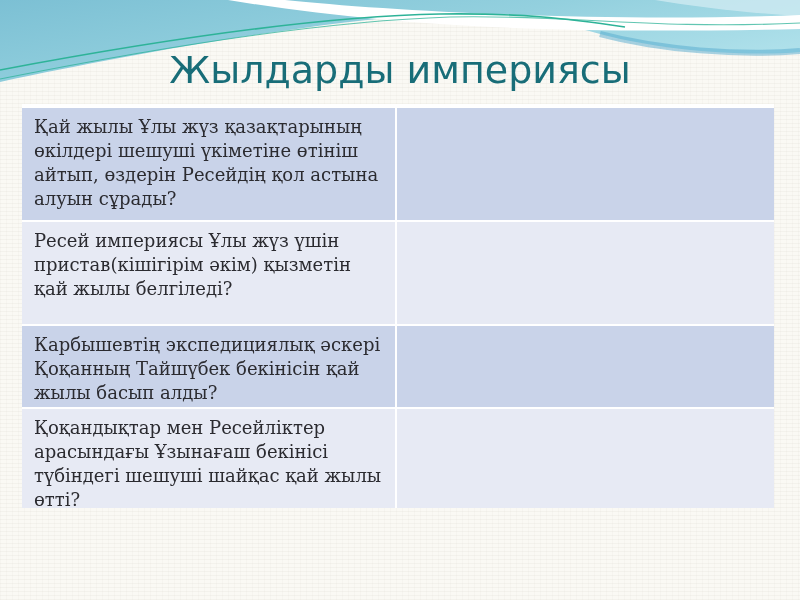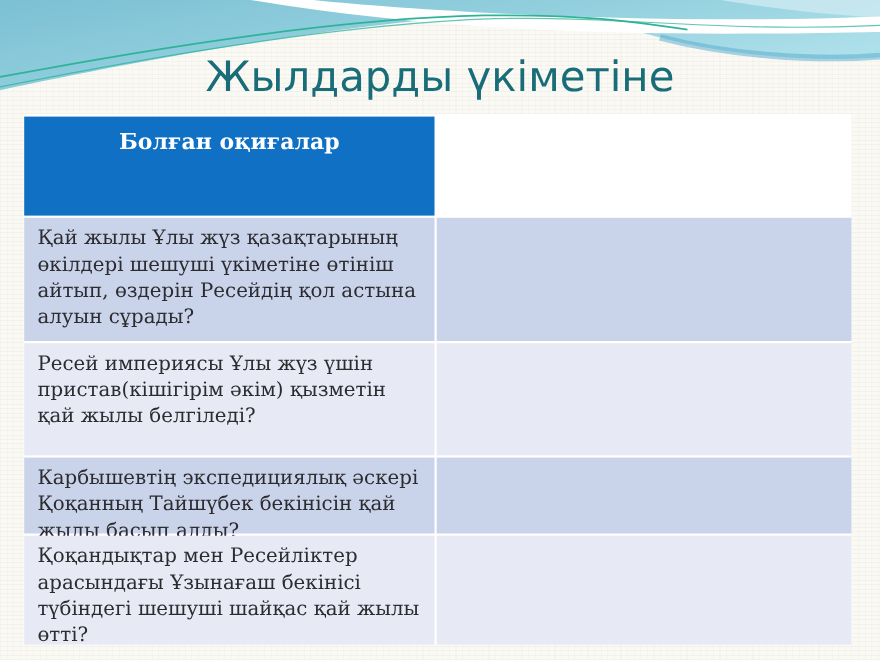--- a/index.html
+++ b/index.html
@@ -40,21 +40,21 @@
   }
   .body-row .cell{
     color:var(--body-text,#2B2B30);
     font-size:18px;line-height:24px;
     padding:7px 12px 0 12px;
   }
   .band-dark .cell{background:var(--band-dark,#C9D3E9)}
   .band-light .cell{background:var(--band-light,#E7EAF4)}
   .r0 .cell{height:112px}
   .r1 .cell{height:102px}
-  .r2 .cell{height:69px}
+  .r2 .cell{height:81px}
   .r3 .cell{height:99px}
 </style>
 </head>
 <body>
 
 <div class="slide">
 
   <div class="bg-texture"></div>
 
   <svg class="header-art" width="800" height="118" viewBox="0 0 800 118" aria-hidden="true">
@@ -66,26 +66,25 @@
       </linearGradient>
     </defs>
     <path d="M0,0 H800 V52 C740,57 660,50 600,34 C540,18 480,10 430,14 C300,24 130,54 0,82 Z" fill="url(#tg)"></path>
     <path d="M655,0 H800 V16 C745,13 698,7 655,0 Z" fill="#C9E8EF" opacity="0.9"></path>
     <path d="M228,0 C 400,28 560,34 800,29 L800,15 C 610,23 390,11 285,0 Z" fill="#FFFFFF"></path>
     <path d="M600,34 C660,50 740,56 800,51" fill="none" stroke="var(--accent-blue-edge,#53A9CD)" stroke-width="6" opacity="0.5"></path>
     <path d="M0,70 C170,38 330,16 440,14 C520,13 565,18 625,27" fill="none" stroke="var(--accent-green,#2EB398)" stroke-width="1.6"></path>
     <path d="M0,79 C170,45 330,21 450,17 C565,14 650,30 800,23" fill="none" stroke="var(--accent-green,#2EB398)" stroke-width="1.1" opacity="0.75"></path>
   </svg>
 
-  <h1 class="slide-title">Жылдарды үкіметіне</h1>
+  <h1 class="slide-title">Жылдарды империясы</h1>
 
   <div class="qtable">
 
     <div class="trow thead">
-      <div class="cell cell-event">Болған оқиғалар</div>
     </div>
 
     <div class="trow body-row r0 band-dark">
       <div class="cell cell-event">Қай жылы Ұлы жүз қазақтарының өкілдері шешуші үкіметіне өтініш айтып, өздерін Ресейдің қол астына алуын сұрады?</div>
       <div class="cell cell-year"></div>
     </div>
 
     <div class="trow body-row r1 band-light">
       <div class="cell cell-event">Ресей империясы Ұлы жүз үшін пристав(кішігірім әкім) қызметін қай жылы белгіледі?</div>
       <div class="cell cell-year"></div>

